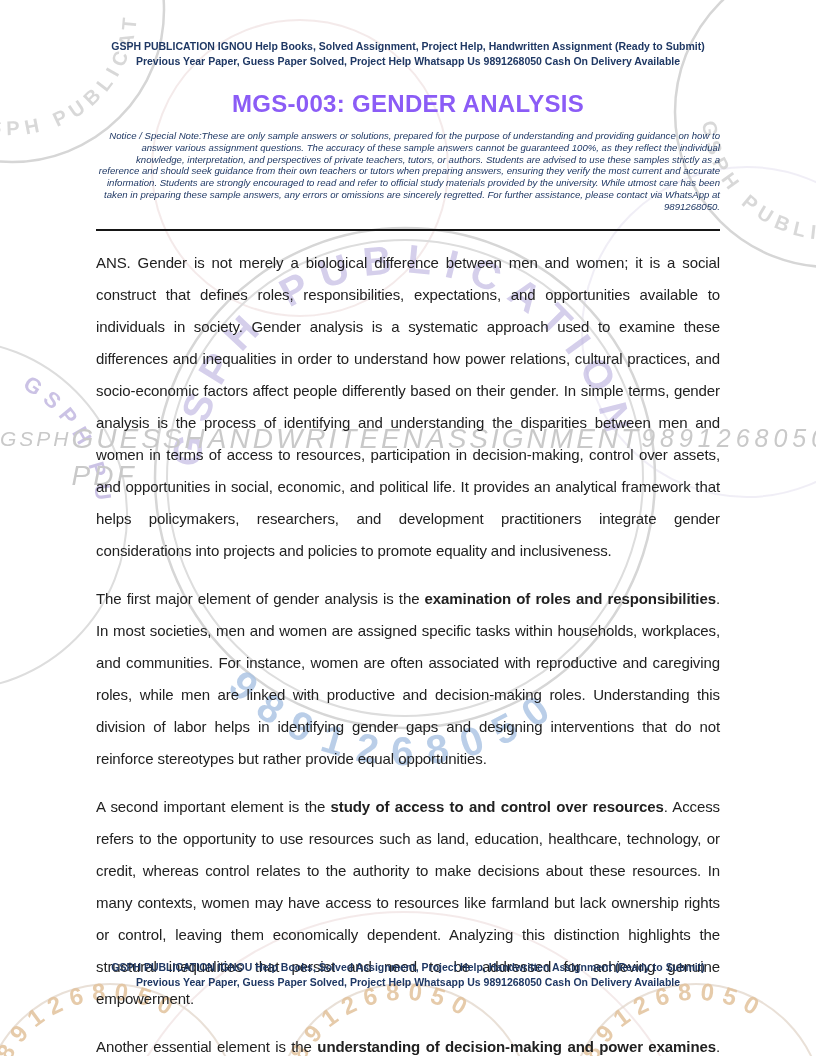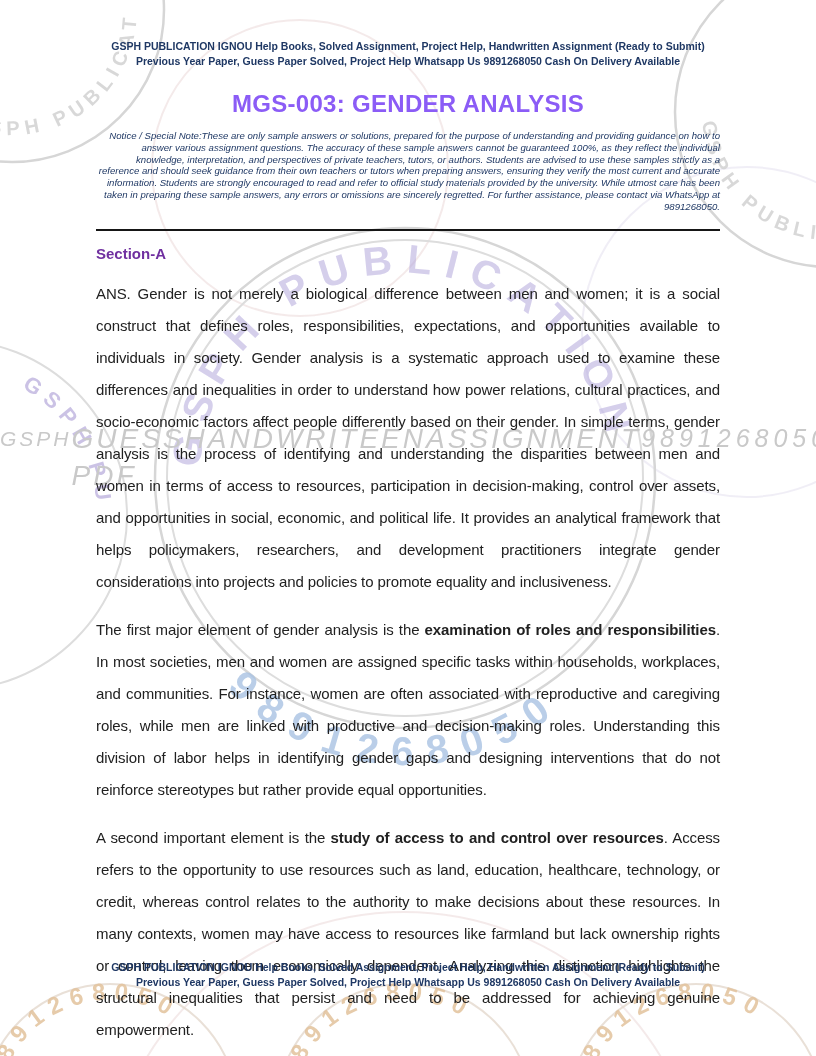--- a/index.html
+++ b/index.html
@@ -114,21 +114,20 @@
       <div>GSPH PUBLICATION IGNOU Help Books, Solved Assignment, Project Help, Handwritten Assignment (Ready to Submit)</div>
       <div>Previous Year Paper, Guess Paper Solved, Project Help Whatsapp Us 9891268050 Cash On Delivery Available</div>
     </div>
 
     <h1 class="title">MGS-003: GENDER ANALYSIS</h1>
 
     <p class="notice">Notice / Special Note:These are only sample answers or solutions, prepared for the purpose of understanding and providing guidance on how to answer various assignment questions. The accuracy of these sample answers cannot be guaranteed 100%, as they reflect the individual knowledge, interpretation, and perspectives of private teachers, tutors, or authors. Students are advised to use these samples strictly as a reference and should seek guidance from their own teachers or tutors when preparing answers, ensuring they verify the most current and accurate information. Students are strongly encouraged to read and refer to official study materials provided by the university. While utmost care has been taken in preparing these sample answers, any errors or omissions are sincerely regretted. For further assistance, please contact via WhatsApp at 9891268050.</p>
 
     <div class="rule"></div>
 
-    <h2 class="section">Section-A</h2>
 
 
     <div id="paras">
         <p class="para"><span>ANS. Gender is not merely a biological difference between men and women; it is a social construct that defines roles, responsibilities, expectations, and opportunities available to individuals in society. Gender analysis is a systematic approach used to examine these differences and inequalities in order to understand how power relations, cultural practices, and socio-economic factors affect people differently based on their gender. In simple terms, gender analysis is the process of identifying and understanding the disparities between men and women in terms of access to resources, participation in decision-making, control over assets, and opportunities in social, economic, and political life. It provides an analytical framework that helps policymakers, researchers, and development practitioners integrate gender considerations into projects and policies to promote equality and inclusiveness.</span></p>
         <p class="para"><span>The first major element of gender analysis is the </span><strong>examination of roles and responsibilities</strong><span>. In most societies, men and women are assigned specific tasks within households, workplaces, and communities. For instance, women are often associated with reproductive and caregiving roles, while men are linked with productive and decision-making roles. Understanding this division of labor helps in identifying gender gaps and designing interventions that do not reinforce stereotypes but rather provide equal opportunities.</span></p>
         <p class="para"><span>A second important element is the </span><strong>study of access to and control over resources</strong><span>. Access refers to the opportunity to use resources such as land, education, healthcare, technology, or credit, whereas control relates to the authority to make decisions about these resources. In many contexts, women may have access to resources like farmland but lack ownership rights or control, leaving them economically dependent. Analyzing this distinction highlights the structural inequalities that persist and need to be addressed for achieving genuine empowerment.</span></p>
         <p class="para"><span>Another essential element is the </span><strong>understanding of decision-making and power examines</strong><span>. Gender analysis examines who makes decisions in families, communities, and political structures and how much influence women and men have in shaping outcomes.</span></p>
       </div>
   </div>
 

